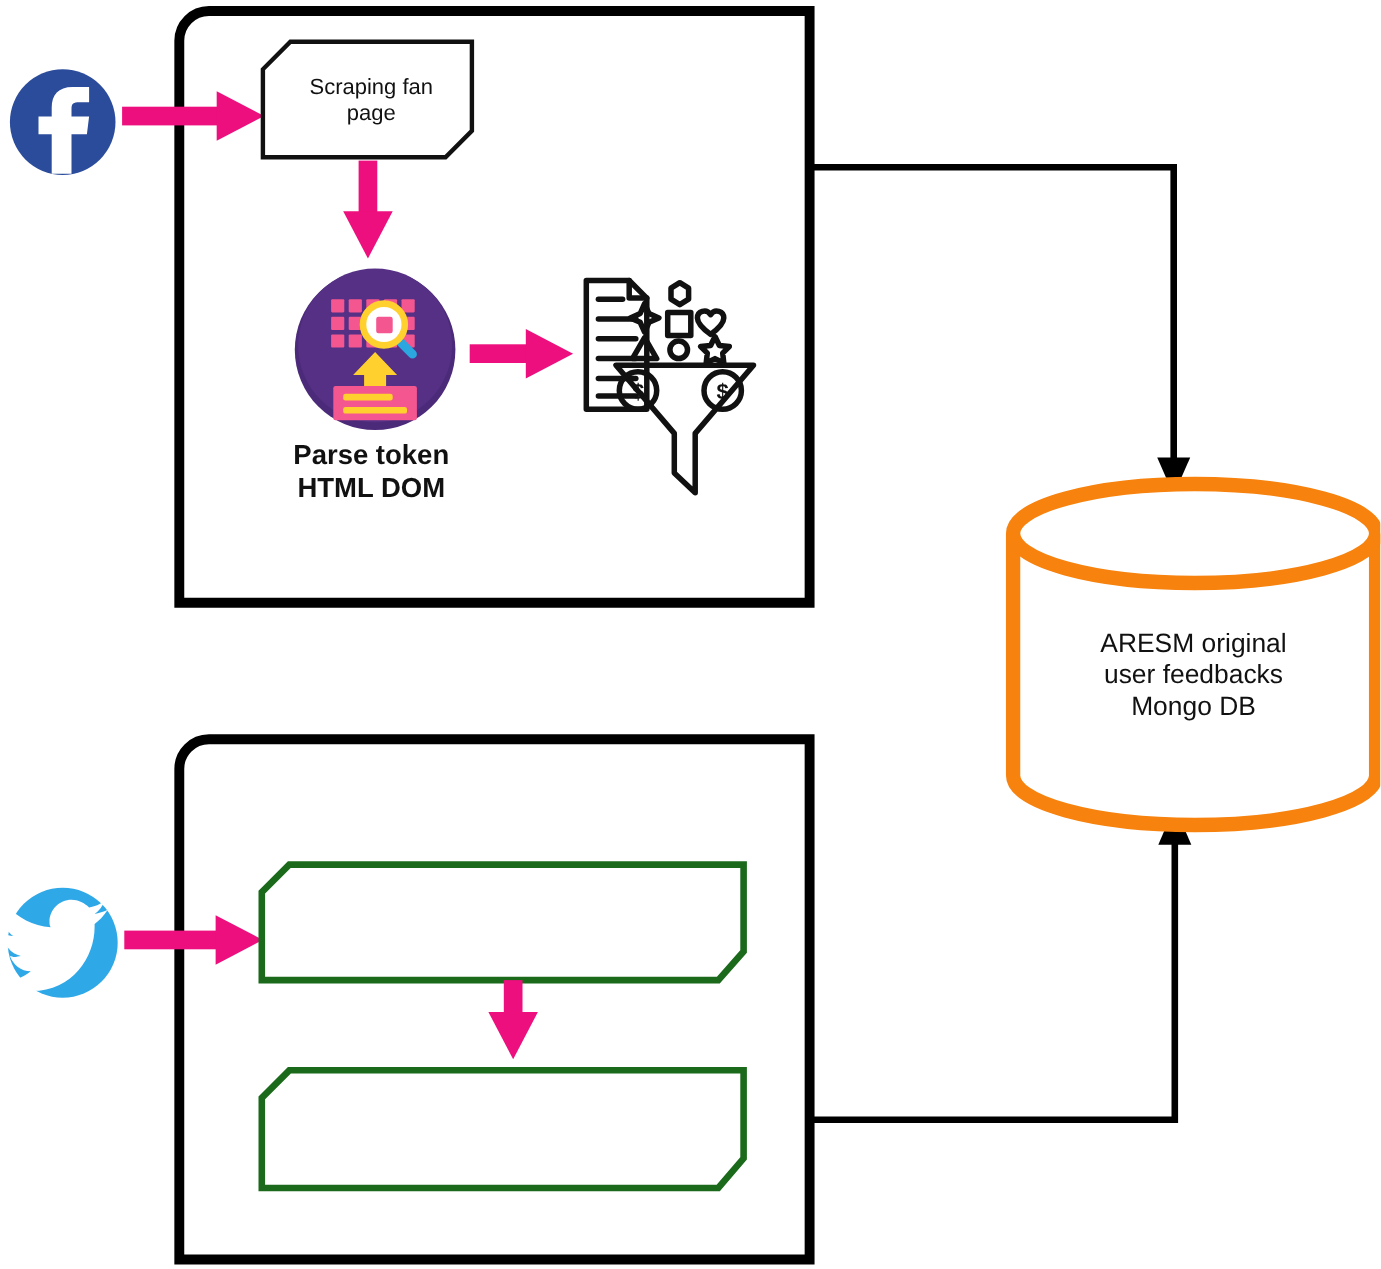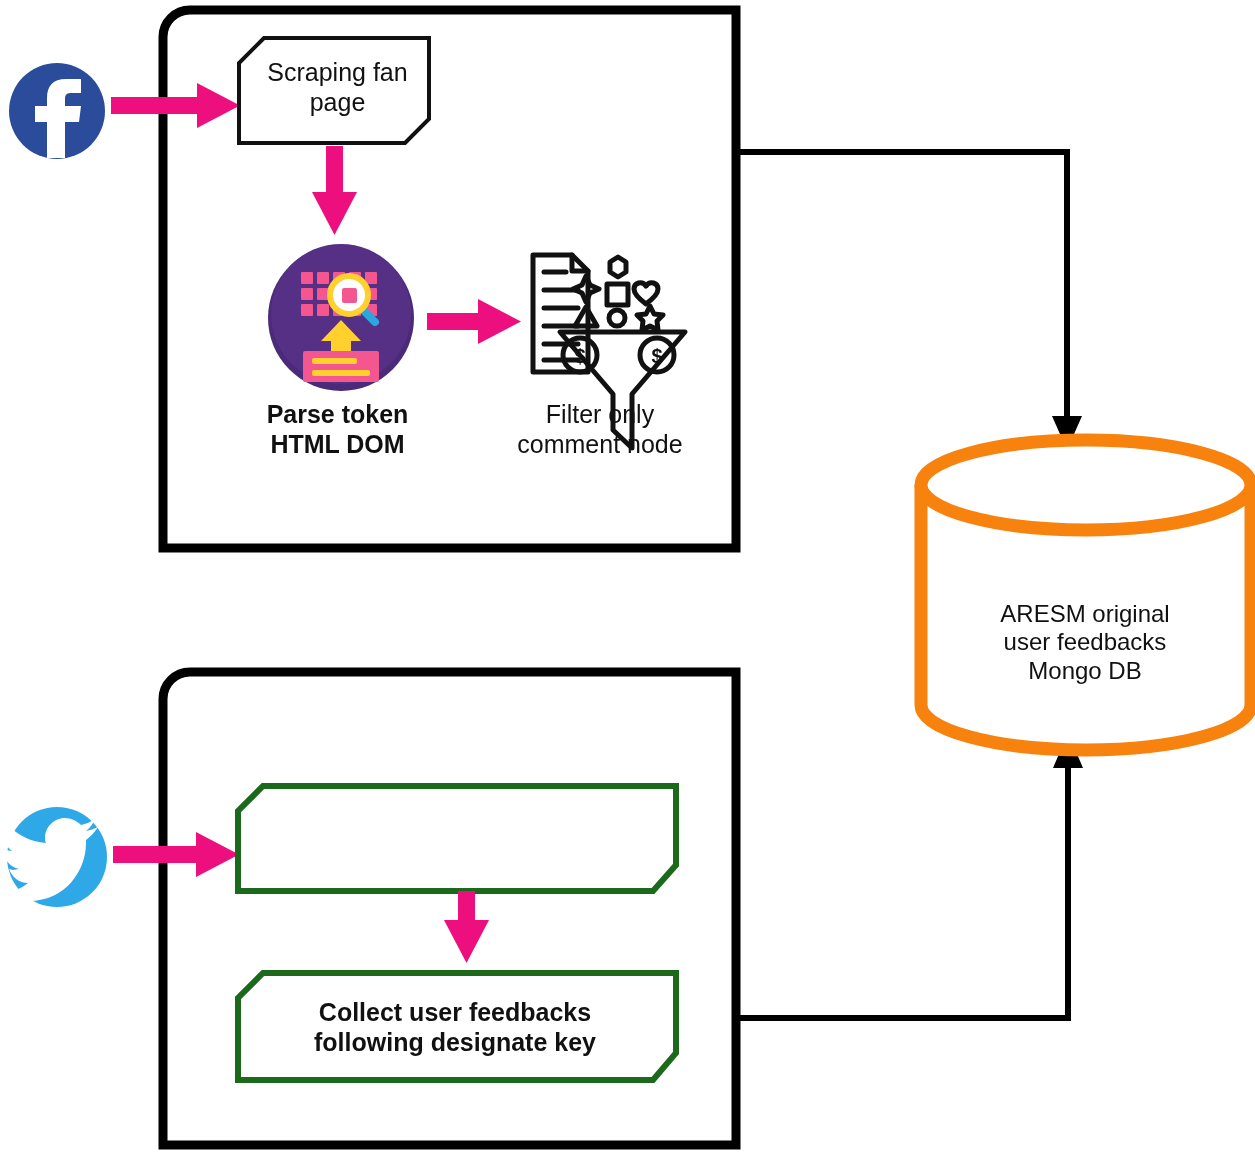--- a/index.html
+++ b/index.html
@@ -41,23 +41,23 @@
   }
   .lbl-filter {
     left: 475px;
     top: 400px;
     width: 250px;
     font-size: 25px;
     font-weight: normal;
   }
   .lbl-scraping {
     left: 245px;
-    top: 58px;
+    top: 68px;
     width: 185px;
-    font-size: 25px;
+    font-size: 20px;
     font-weight: normal;
   }
   .lbl-green1 {
     left: 250px;
     top: 808px;
     width: 410px;
     font-size: 25px;
     font-weight: bold;
   }
   .lbl-green2 {
@@ -66,21 +66,20 @@
     width: 410px;
     font-size: 25px;
     font-weight: bold;
   }
   .lbl-db {
     left: 940px;
     top: 572px;
     width: 290px;
     font-size: 24px;
     font-weight: normal;
-    margin-top: 28px;
   }
 </style>
 </head>
 <body>
 
 <div id="canvas">
 
   <svg class="layer" viewBox="0 0 1255 1154" xmlns="http://www.w3.org/2000/svg">
 
     <path d="M 736,10 L 190,10 A 27,27 0 0 0 163,37 L 163,548 L 736,548 Z" fill="#ffffff" stroke="#000000" stroke-width="9" stroke-linejoin="miter"></path>
@@ -214,24 +213,20 @@
       <ellipse cx="1086" cy="485" rx="165" ry="45" fill="#ffffff" stroke="#F7820D" stroke-width="13"></ellipse>
     </g>
   </svg>
 
   <div class="label lbl-scraping">Scraping fan
 page</div>
 
   <div class="label lbl-parse">Parse token
 HTML DOM</div>
 
-  <div class="label lbl-filter">Filter only
-comment node</div>
-
-
-  <div class="label lbl-green2">Collect user feedbacks
-following designate key</div>
+
+
 
   <div class="label lbl-db">ARESM original
 user feedbacks
 Mongo DB</div>
 
 </div>
 
 </body></html>

